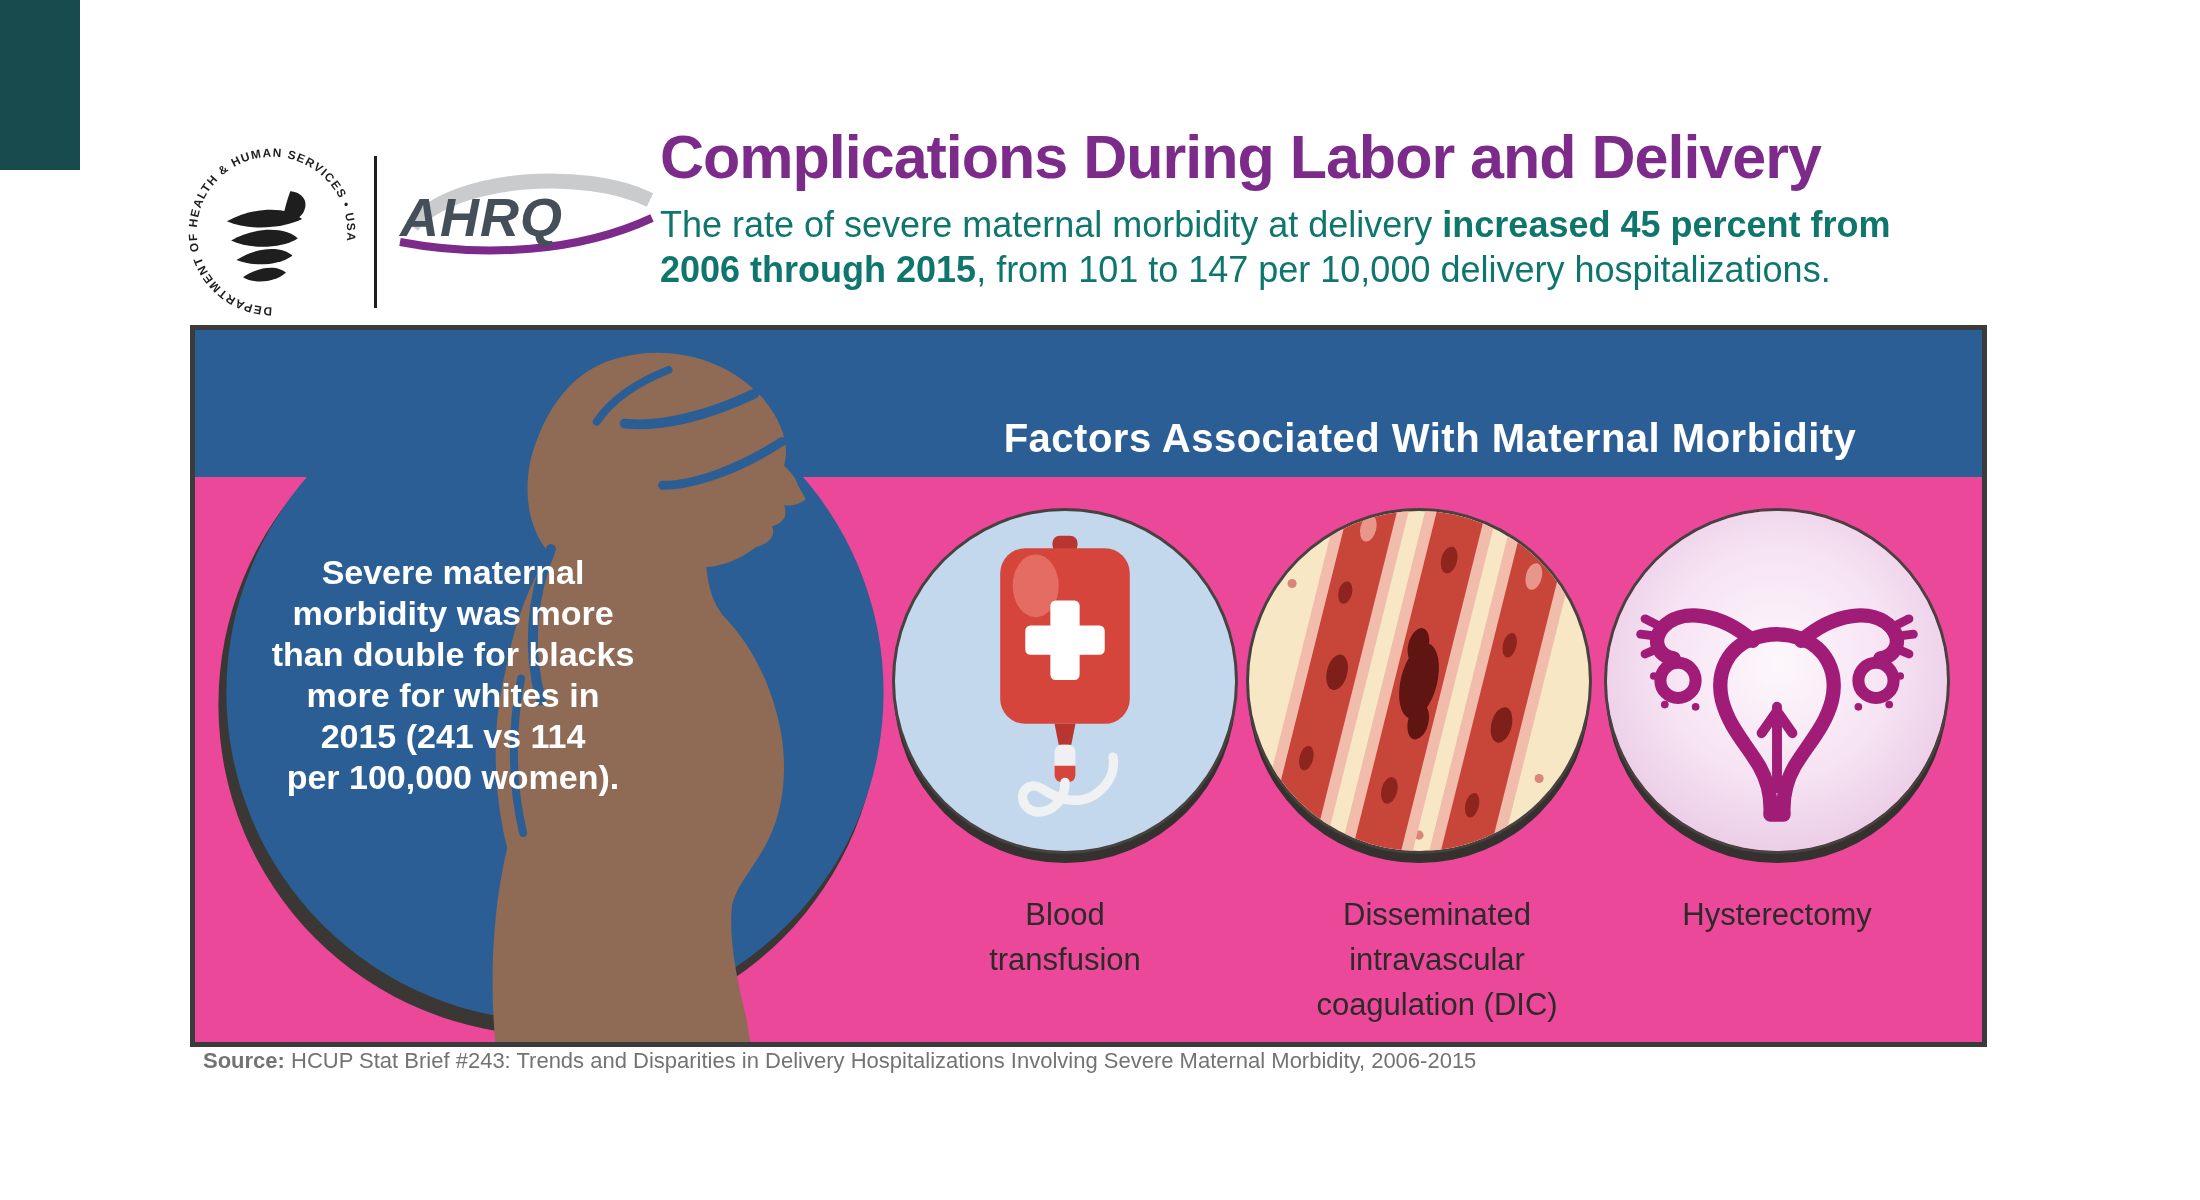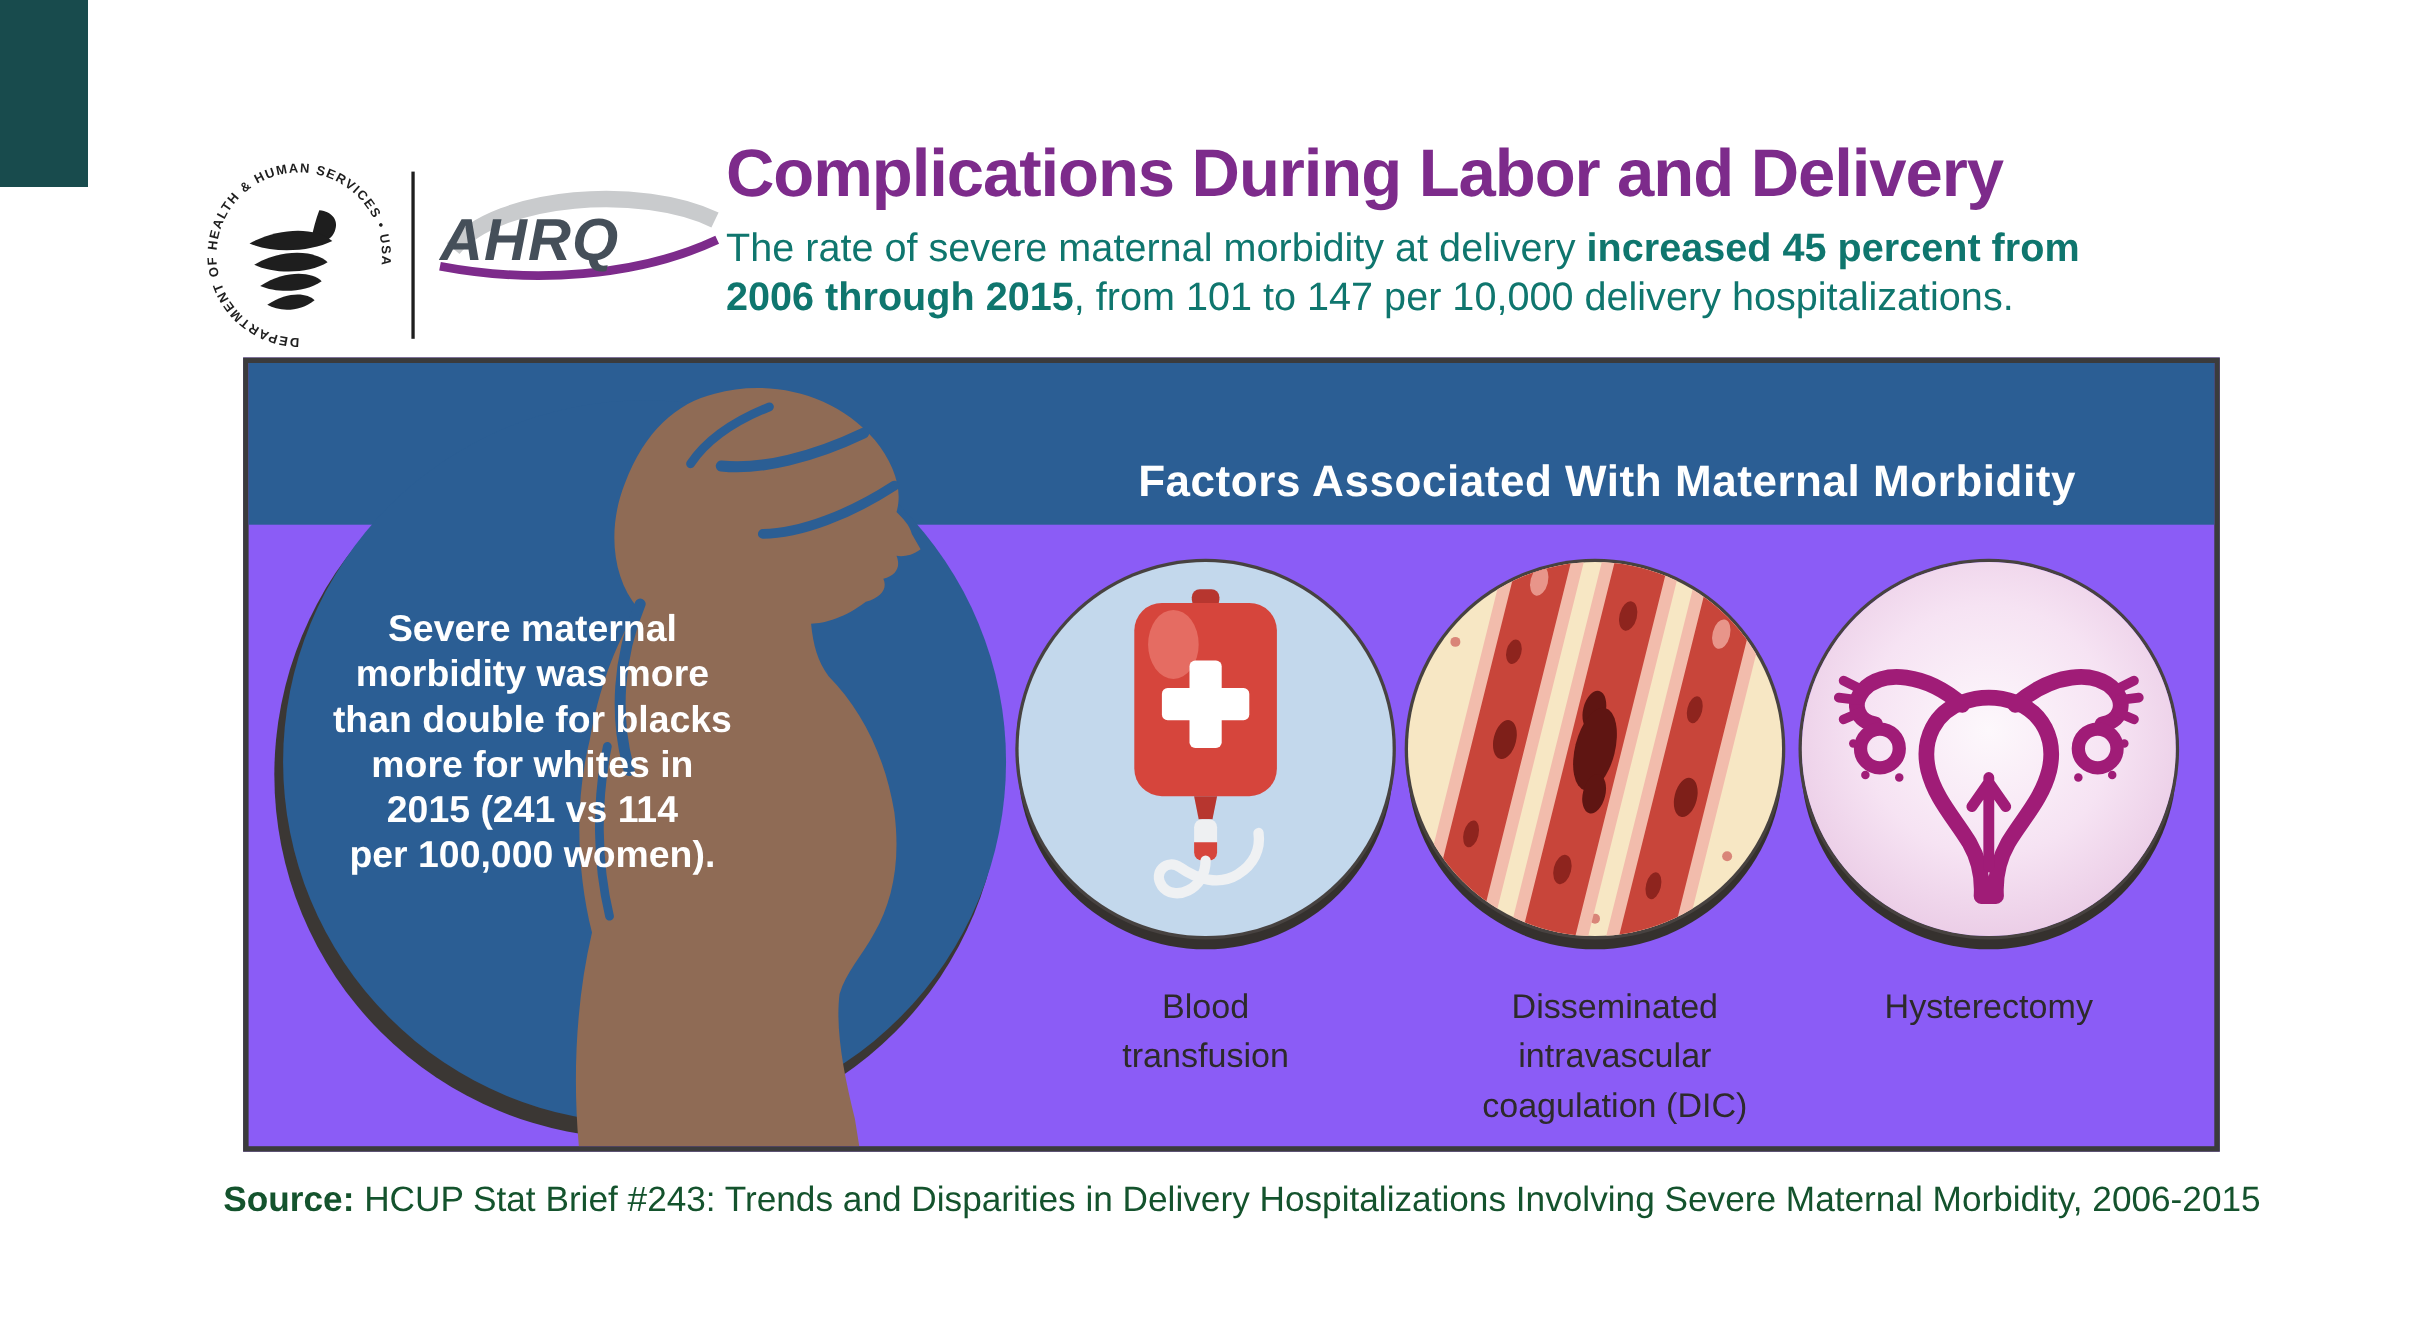--- a/index.html
+++ b/index.html
@@ -22,21 +22,21 @@
   .ahrq-logo { position:absolute; left:394px; top:168px; width:290px; }
   .ahrq-tagline { font-size:23px; font-weight:bold; font-style:italic; color:#454F59; line-height:27px; margin-top:2px; }
   .ahrq-tagline span { display:block; }
 
   .title-block { position:absolute; left:660px; top:124px; width:1400px; }
   h1.title { font-size:61px; font-weight:bold; color:#7D2B8B; letter-spacing:-1px; line-height:66px; }
   p.subtitle { margin-top:12px; font-size:36px; line-height:45px; color:#0f766e; }
   p.subtitle strong { font-weight:bold; }
 
   
-  .panel { position:absolute; left:221px; top:325px; width:1797px; height:722px; background:#8b5cf6; border:5px solid #3B3B3C; }
+  .panel { position:absolute; left:190px; top:325px; width:1797px; height:722px; background:#ec4899; border:5px solid #3B3B3C; }
   .band { position:absolute; left:0; top:0; width:100%; height:147px; background:#2B5E94; }
   .band-title { position:absolute; left:690px; top:86px; width:1090px; text-align:center; color:#ffffff; font-size:40px; font-weight:bold; letter-spacing:0.5px; }
 
   .woman { position:absolute; left:4px; top:0px; width:700px; height:712px; }
   .stat-text { position:absolute; left:56px; top:222px; width:404px; text-align:center; font-size:34px; font-weight:bold; color:#ffffff; line-height:41px; }
   .stat-text span { display:block; }
 
   
   .factor-circle {
     position:absolute; top:181px; width:340px; height:340px; border-radius:50%;
@@ -49,21 +49,21 @@
   .fc-blood svg { margin-top:14px; }
   .fc-dic svg, .fc-hyst svg { margin-top:0; }
 
   .factor-label { position:absolute; top:562px; text-align:center; font-size:31px; font-weight:normal; color:#2D2A2B; line-height:45px; }
   .factor-label span { display:block; }
   .fl-blood { left:700px;  width:340px; }
   .fl-dic   { left:1022px; width:440px; }
   .fl-hyst  { left:1382px; width:400px; }
 
   
-  .source { position:absolute; left:203px; top:1072px; font-size:32px; color:#14532d; }
+  .source { position:absolute; left:203px; top:1048px; font-size:22px; color:#737373; }
   .source strong { font-weight:bold; }
 </style>
 </head>
 <body>
 
 <div class="canvas">
 
   <div class="teal-corner"></div>
 
   <div class="hhs-logo">

